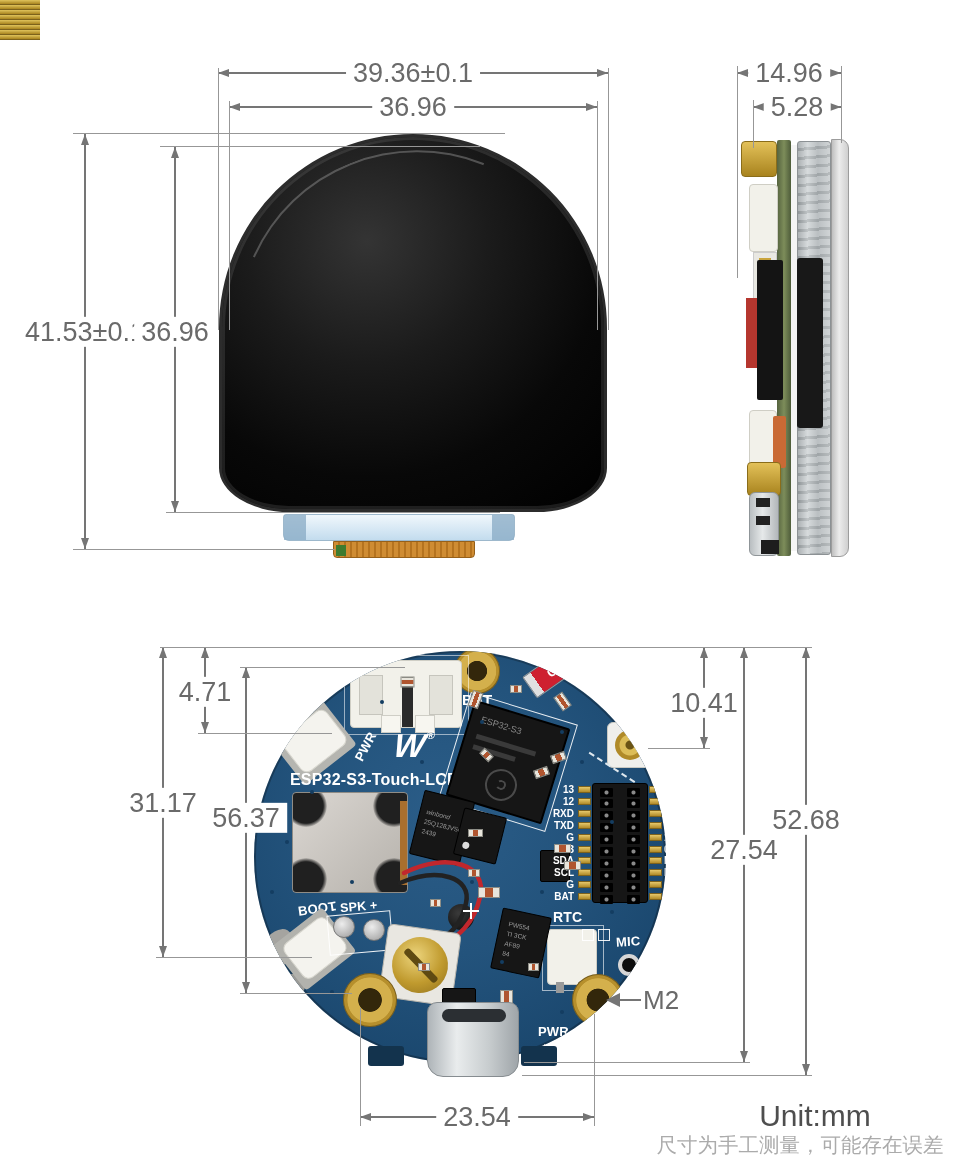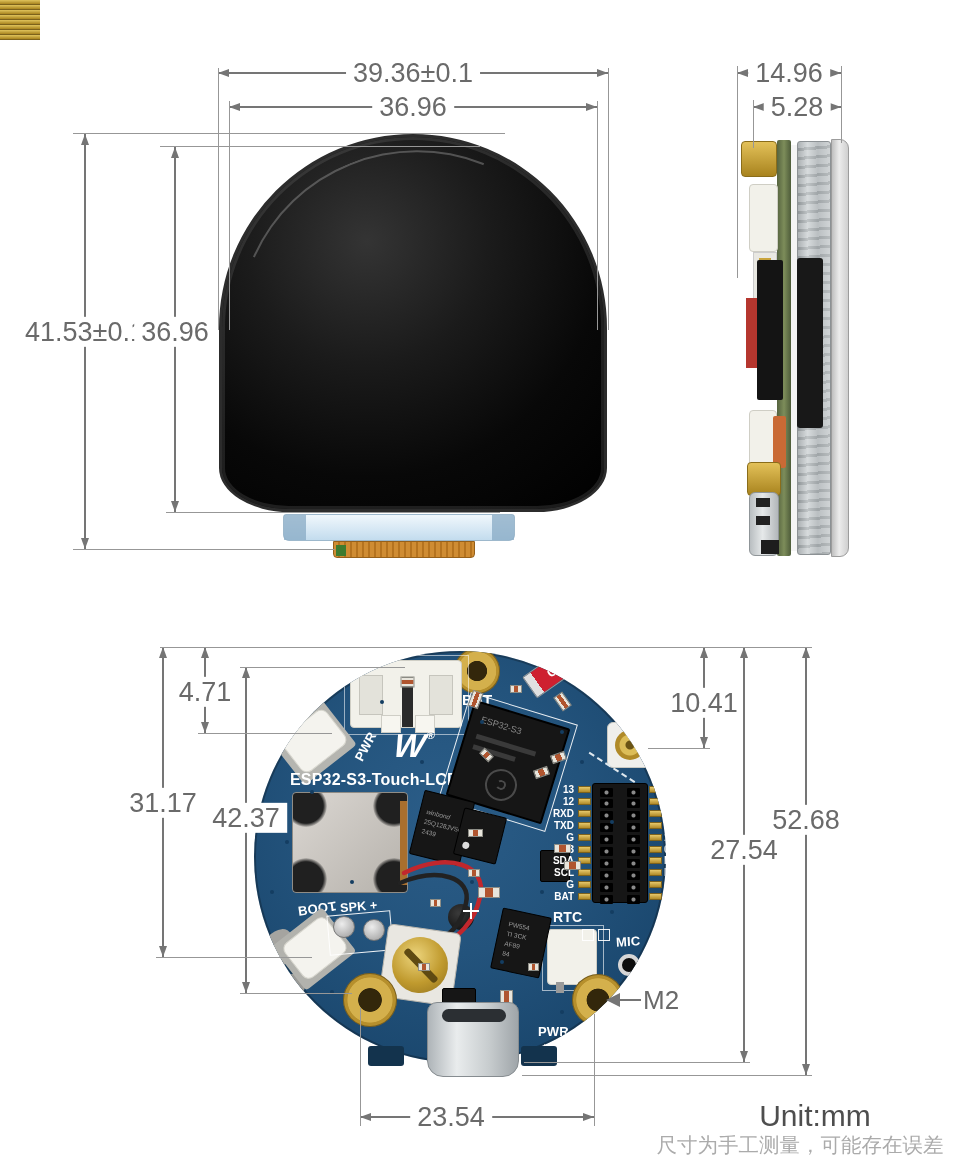--- a/index.html
+++ b/index.html
@@ -329,41 +329,41 @@
     <div class="arr" style="left: 737px; top: 68.5px; border-width: 4.5px 11px 4.5px 0px; border-color: transparent rgb(117, 117, 117) transparent transparent;"></div>
     <div class="arr" style="left: 830px; top: 68.5px; border-width: 4.5px 0px 4.5px 11px; border-color: transparent transparent transparent rgb(117, 117, 117);"></div>
     <div class="dim-text" style="left: 789px; top: 73px;">14.96</div>
     <div class="dline" style="left: 753px; top: 106.25px; width: 88px; height: 1.5px;"></div>
     <div class="arr" style="left: 753px; top: 102.5px; border-width: 4.5px 11px 4.5px 0px; border-color: transparent rgb(117, 117, 117) transparent transparent;"></div>
     <div class="arr" style="left: 830px; top: 102.5px; border-width: 4.5px 0px 4.5px 11px; border-color: transparent transparent transparent rgb(117, 117, 117);"></div>
     <div class="dim-text" style="left: 797px; top: 107px;">5.28</div>
     <div class="dline" style="left: 360px; top: 1116.25px; width: 234px; height: 1.5px;"></div>
     <div class="arr" style="left: 360px; top: 1112.5px; border-width: 4.5px 11px 4.5px 0px; border-color: transparent rgb(117, 117, 117) transparent transparent;"></div>
     <div class="arr" style="left: 583px; top: 1112.5px; border-width: 4.5px 0px 4.5px 11px; border-color: transparent transparent transparent rgb(117, 117, 117);"></div>
-    <div class="dim-text" style="left: 451px; top: 1117px;">23.54</div>
+    <div class="dim-text" style="left: 477px; top: 1117px;">23.54</div>
     <div class="dline" style="left: 84.25px; top: 134px; width: 1.5px; height: 415px;"></div>
     <div class="arr" style="left: 80.5px; top: 134px; border-width: 0px 4.5px 11px; border-color: transparent transparent rgb(117, 117, 117);"></div>
     <div class="arr" style="left: 80.5px; top: 538px; border-width: 11px 4.5px 0px; border-color: rgb(117, 117, 117) transparent transparent;"></div>
     <div class="dim-text" style="left: 85px; top: 332px;">41.53±0.1</div>
     <div class="dline" style="left: 174.25px; top: 147px; width: 1.5px; height: 365px;"></div>
     <div class="arr" style="left: 170.5px; top: 147px; border-width: 0px 4.5px 11px; border-color: transparent transparent rgb(117, 117, 117);"></div>
     <div class="arr" style="left: 170.5px; top: 501px; border-width: 11px 4.5px 0px; border-color: rgb(117, 117, 117) transparent transparent;"></div>
     <div class="dim-text" style="left: 175px; top: 332px;">36.96</div>
     <div class="dline" style="left: 204.25px; top: 647px; width: 1.5px; height: 86px;"></div>
     <div class="arr" style="left: 200.5px; top: 647px; border-width: 0px 4.5px 11px; border-color: transparent transparent rgb(117, 117, 117);"></div>
     <div class="arr" style="left: 200.5px; top: 722px; border-width: 11px 4.5px 0px; border-color: rgb(117, 117, 117) transparent transparent;"></div>
     <div class="dim-text" style="left: 205px; top: 692px;">4.71</div>
     <div class="dline" style="left: 162.25px; top: 647px; width: 1.5px; height: 310px;"></div>
     <div class="arr" style="left: 158.5px; top: 647px; border-width: 0px 4.5px 11px; border-color: transparent transparent rgb(117, 117, 117);"></div>
     <div class="arr" style="left: 158.5px; top: 946px; border-width: 11px 4.5px 0px; border-color: rgb(117, 117, 117) transparent transparent;"></div>
     <div class="dim-text" style="left: 163px; top: 803px;">31.17</div>
     <div class="dline" style="left: 245.25px; top: 667px; width: 1.5px; height: 326px;"></div>
     <div class="arr" style="left: 241.5px; top: 667px; border-width: 0px 4.5px 11px; border-color: transparent transparent rgb(117, 117, 117);"></div>
     <div class="arr" style="left: 241.5px; top: 982px; border-width: 11px 4.5px 0px; border-color: rgb(117, 117, 117) transparent transparent;"></div>
-    <div class="dim-text" style="left: 246px; top: 818px;">42.37</div>
+    <div class="dim-text" style="left: 246px; top: 818px;">56.37</div>
     <div class="dline" style="left: 703.25px; top: 647px; width: 1.5px; height: 101px;"></div>
     <div class="arr" style="left: 699.5px; top: 647px; border-width: 0px 4.5px 11px; border-color: transparent transparent rgb(117, 117, 117);"></div>
     <div class="arr" style="left: 699.5px; top: 737px; border-width: 11px 4.5px 0px; border-color: rgb(117, 117, 117) transparent transparent;"></div>
     <div class="dim-text" style="left: 704px; top: 703px;">10.41</div>
     <div class="dline" style="left: 743.25px; top: 647px; width: 1.5px; height: 415px;"></div>
     <div class="arr" style="left: 739.5px; top: 647px; border-width: 0px 4.5px 11px; border-color: transparent transparent rgb(117, 117, 117);"></div>
     <div class="arr" style="left: 739.5px; top: 1051px; border-width: 11px 4.5px 0px; border-color: rgb(117, 117, 117) transparent transparent;"></div>
     <div class="dim-text" style="left: 744px; top: 850px;">27.54</div>
     <div class="dline" style="left: 805.25px; top: 647px; width: 1.5px; height: 428px;"></div>
     <div class="arr" style="left: 801.5px; top: 647px; border-width: 0px 4.5px 11px; border-color: transparent transparent rgb(117, 117, 117);"></div>

